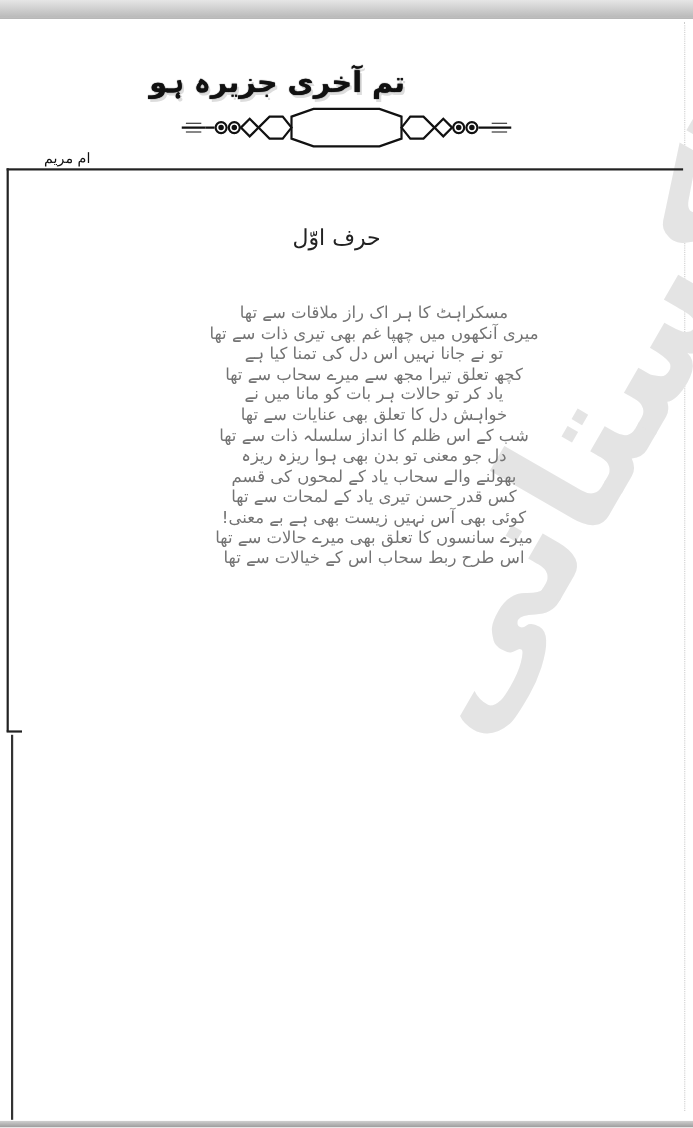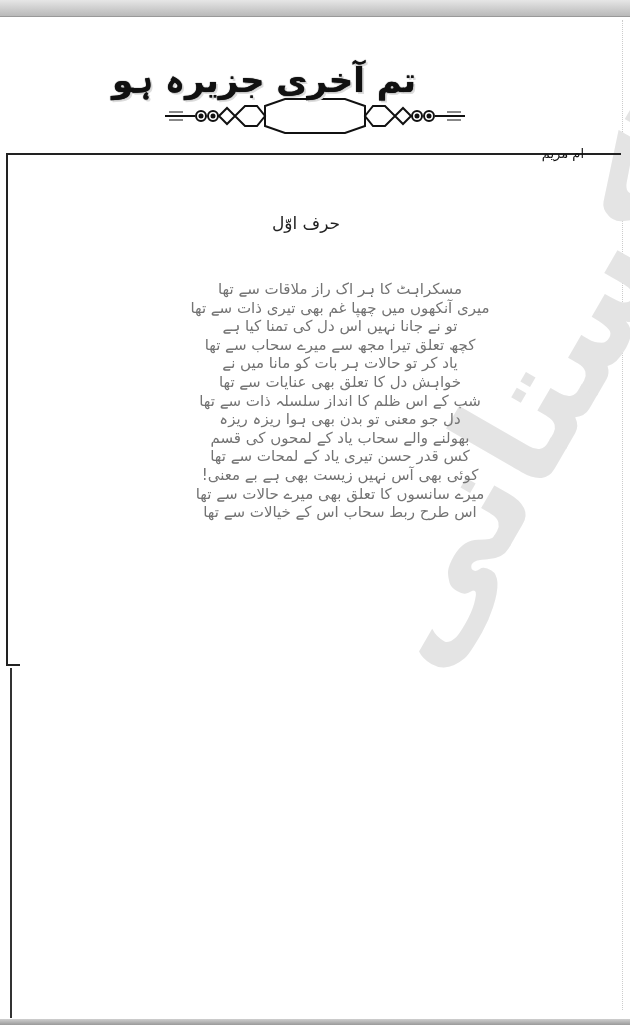--- a/index.html
+++ b/index.html
@@ -13,47 +13,47 @@
   }
   .bottombar {
     position:absolute; left:0; bottom:0; width:630px; height:6px;
     background:linear-gradient(#cfcfcf,#9a9a9a);
   }
   .right-edge {
     position:absolute; right:5px; top:20px; width:2px; height:990px;
     border-left:1px dotted #ccc;
   }
   .title {
-    position:absolute; left:12px; top:60px; width:504px; text-align:center;
-    font-size:34px; font-weight:bold; direction:rtl; color:#111;
+    position:absolute; left:0; top:60px; width:504px; text-align:center;
+    font-size:26px; font-weight:bold; direction:rtl; color:#111;
     text-shadow: 0 0 1px #000, 2px 2px 0 #ddd;
     letter-spacing:1px;
   }
   .ornament {
     position:absolute; left:165px; top:93px; width:300px; height:46px;
   }
   .author {
-    position:absolute; left:0; top:106px; width:584px; text-align:right;
-    font-size:13px; direction:rtl;
+    position:absolute; left:0; top:106px; width:584px; text-align:left;
+    font-size:13px; direction:rtl;padding-left:40px;
   }
   .frame-top {
     position:absolute; left:6px; top:153px; width:615px; height:2px; background:#222;
   }
   .frame-left {
     position:absolute; left:6px; top:153px; width:2px; height:512px; background:#222;
   }
   .frame-left-lower {
     position:absolute; left:10px; top:668px; width:2px; height:350px; background:#333;
   }
   .frame-mid {
     position:absolute; left:6px; top:664px; width:14px; height:2px; background:#222;
   }
   .heading {
     position:absolute; left:0; top:158px; width:612px; text-align:center;
-    font-size:17px; direction:rtl; color:#222;
+    font-size:20px; direction:rtl; color:#222;
   }
   .poem {
     position:absolute; left:180px; top:205px; width:320px;
     direction:rtl; text-align:center;
   }
   .poem .line {
     font-size:15px; line-height:18.6px; white-space:nowrap; color:#737373;
   }
   .watermark {
     position:absolute; color:#e4e4e4; font-size:180px; font-weight:bold;

